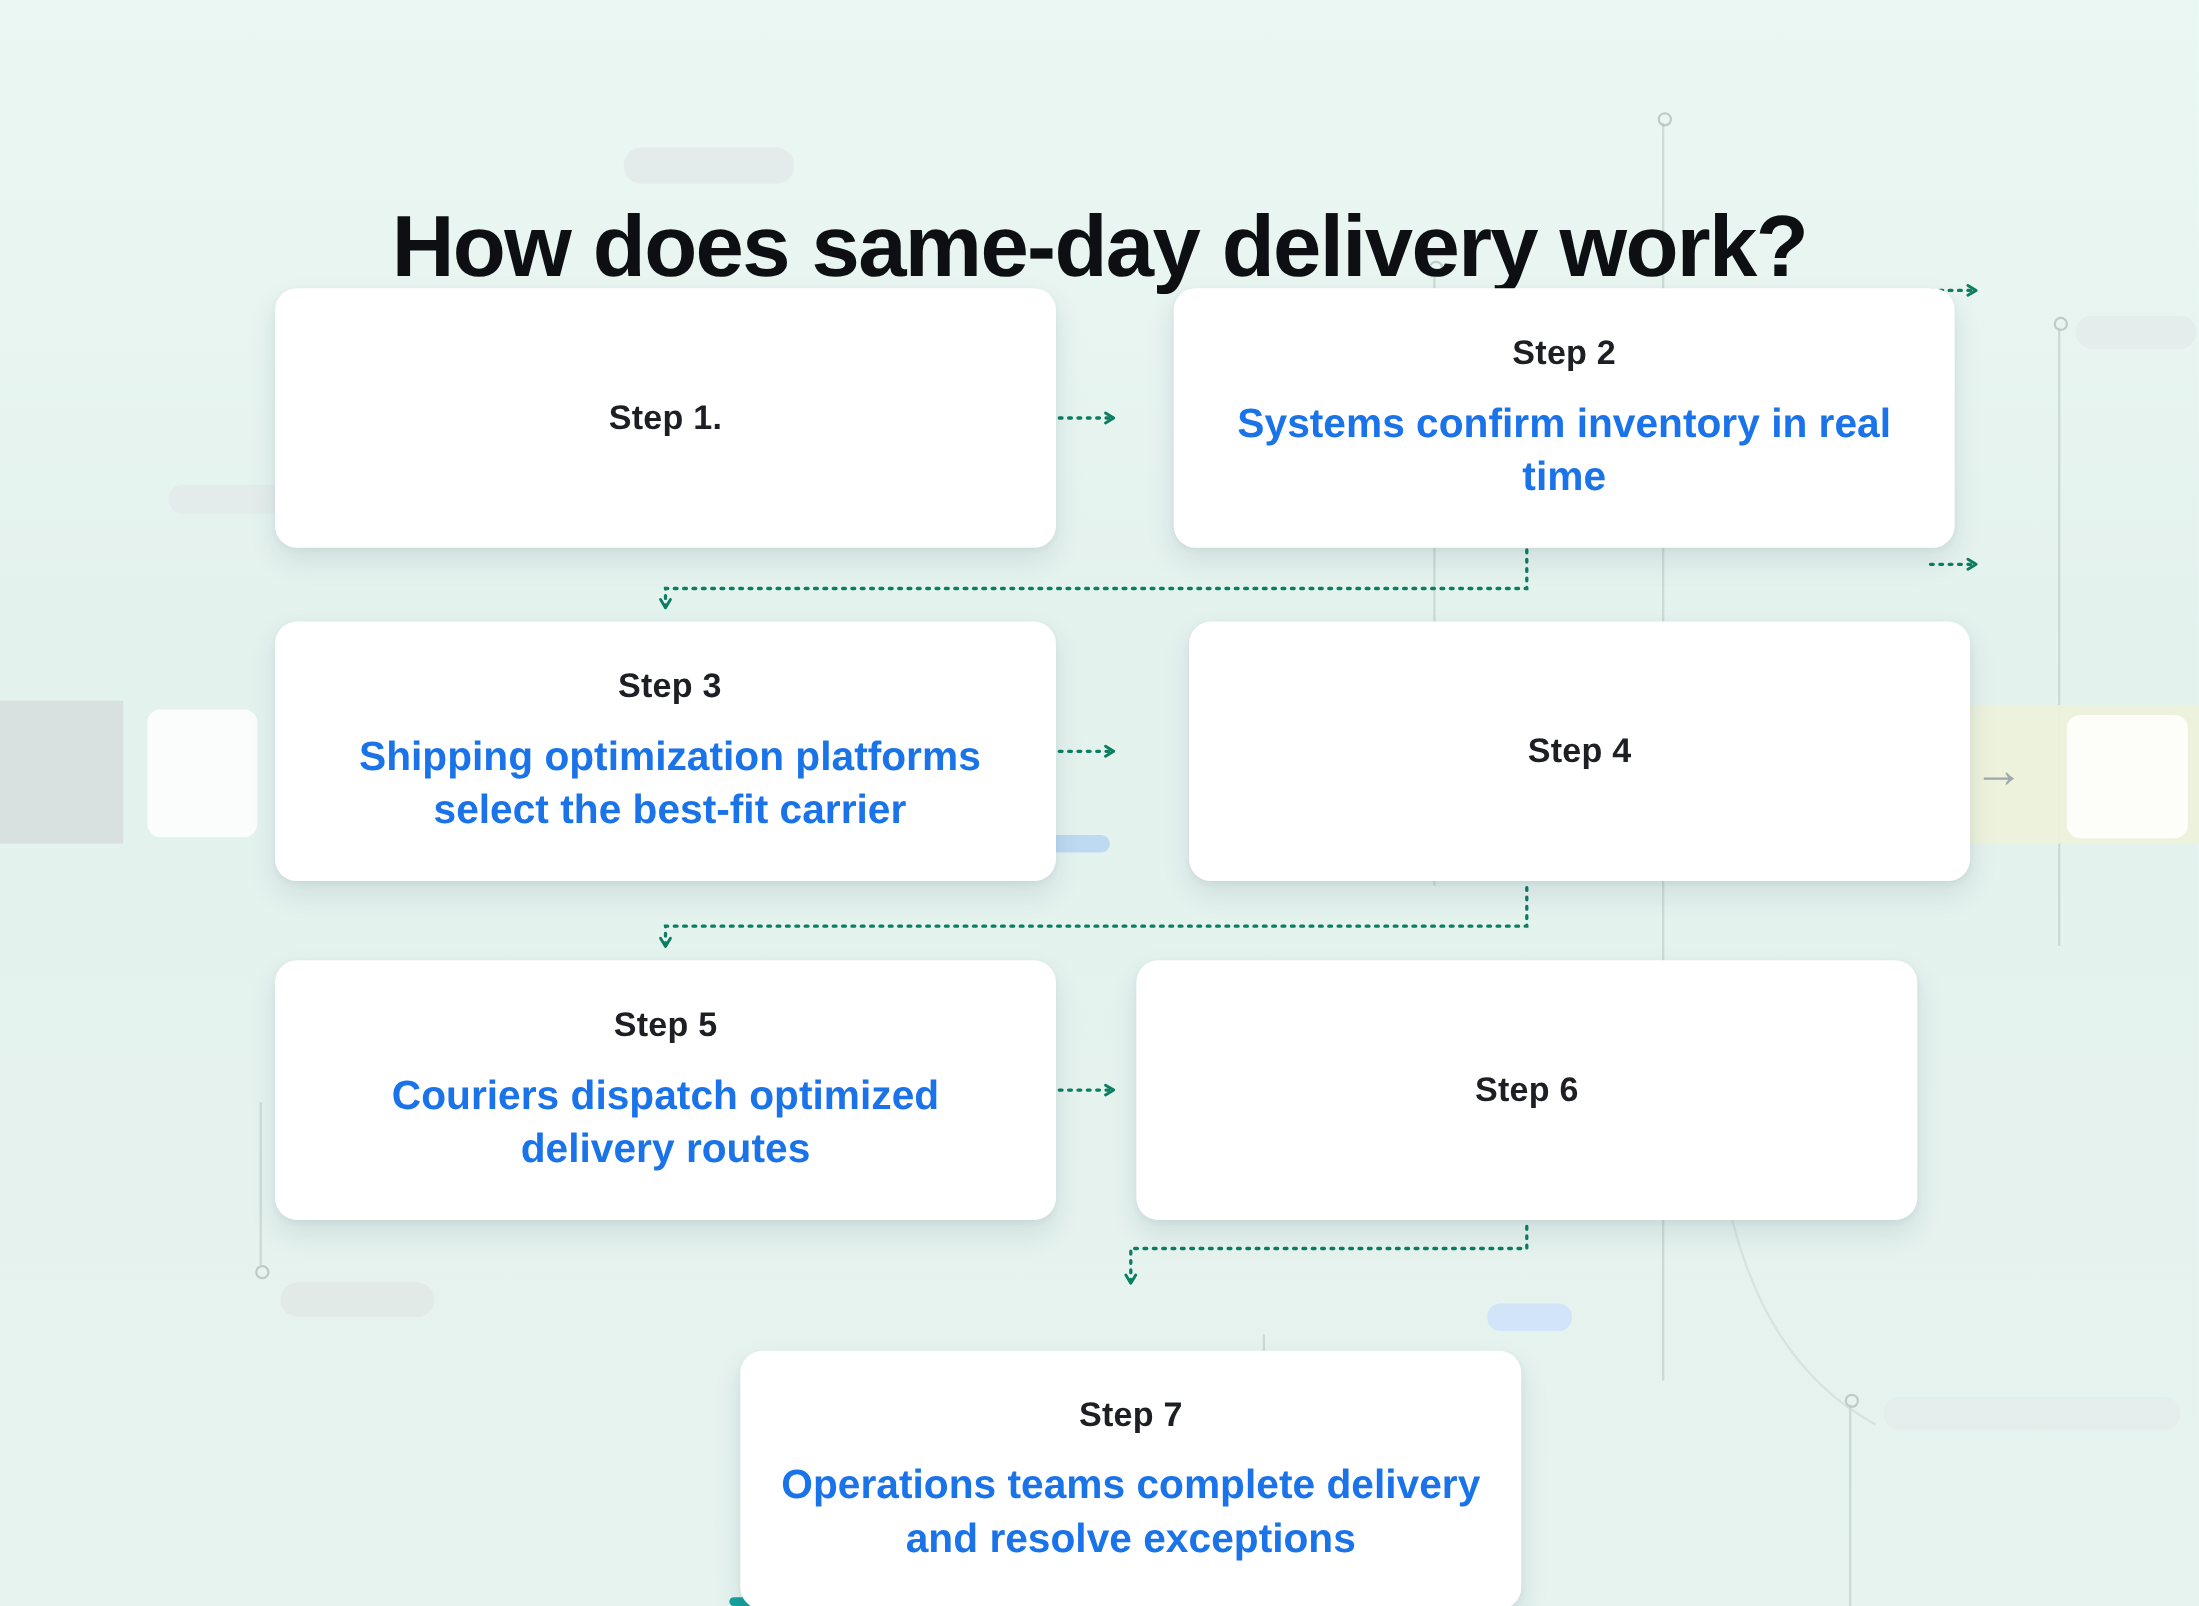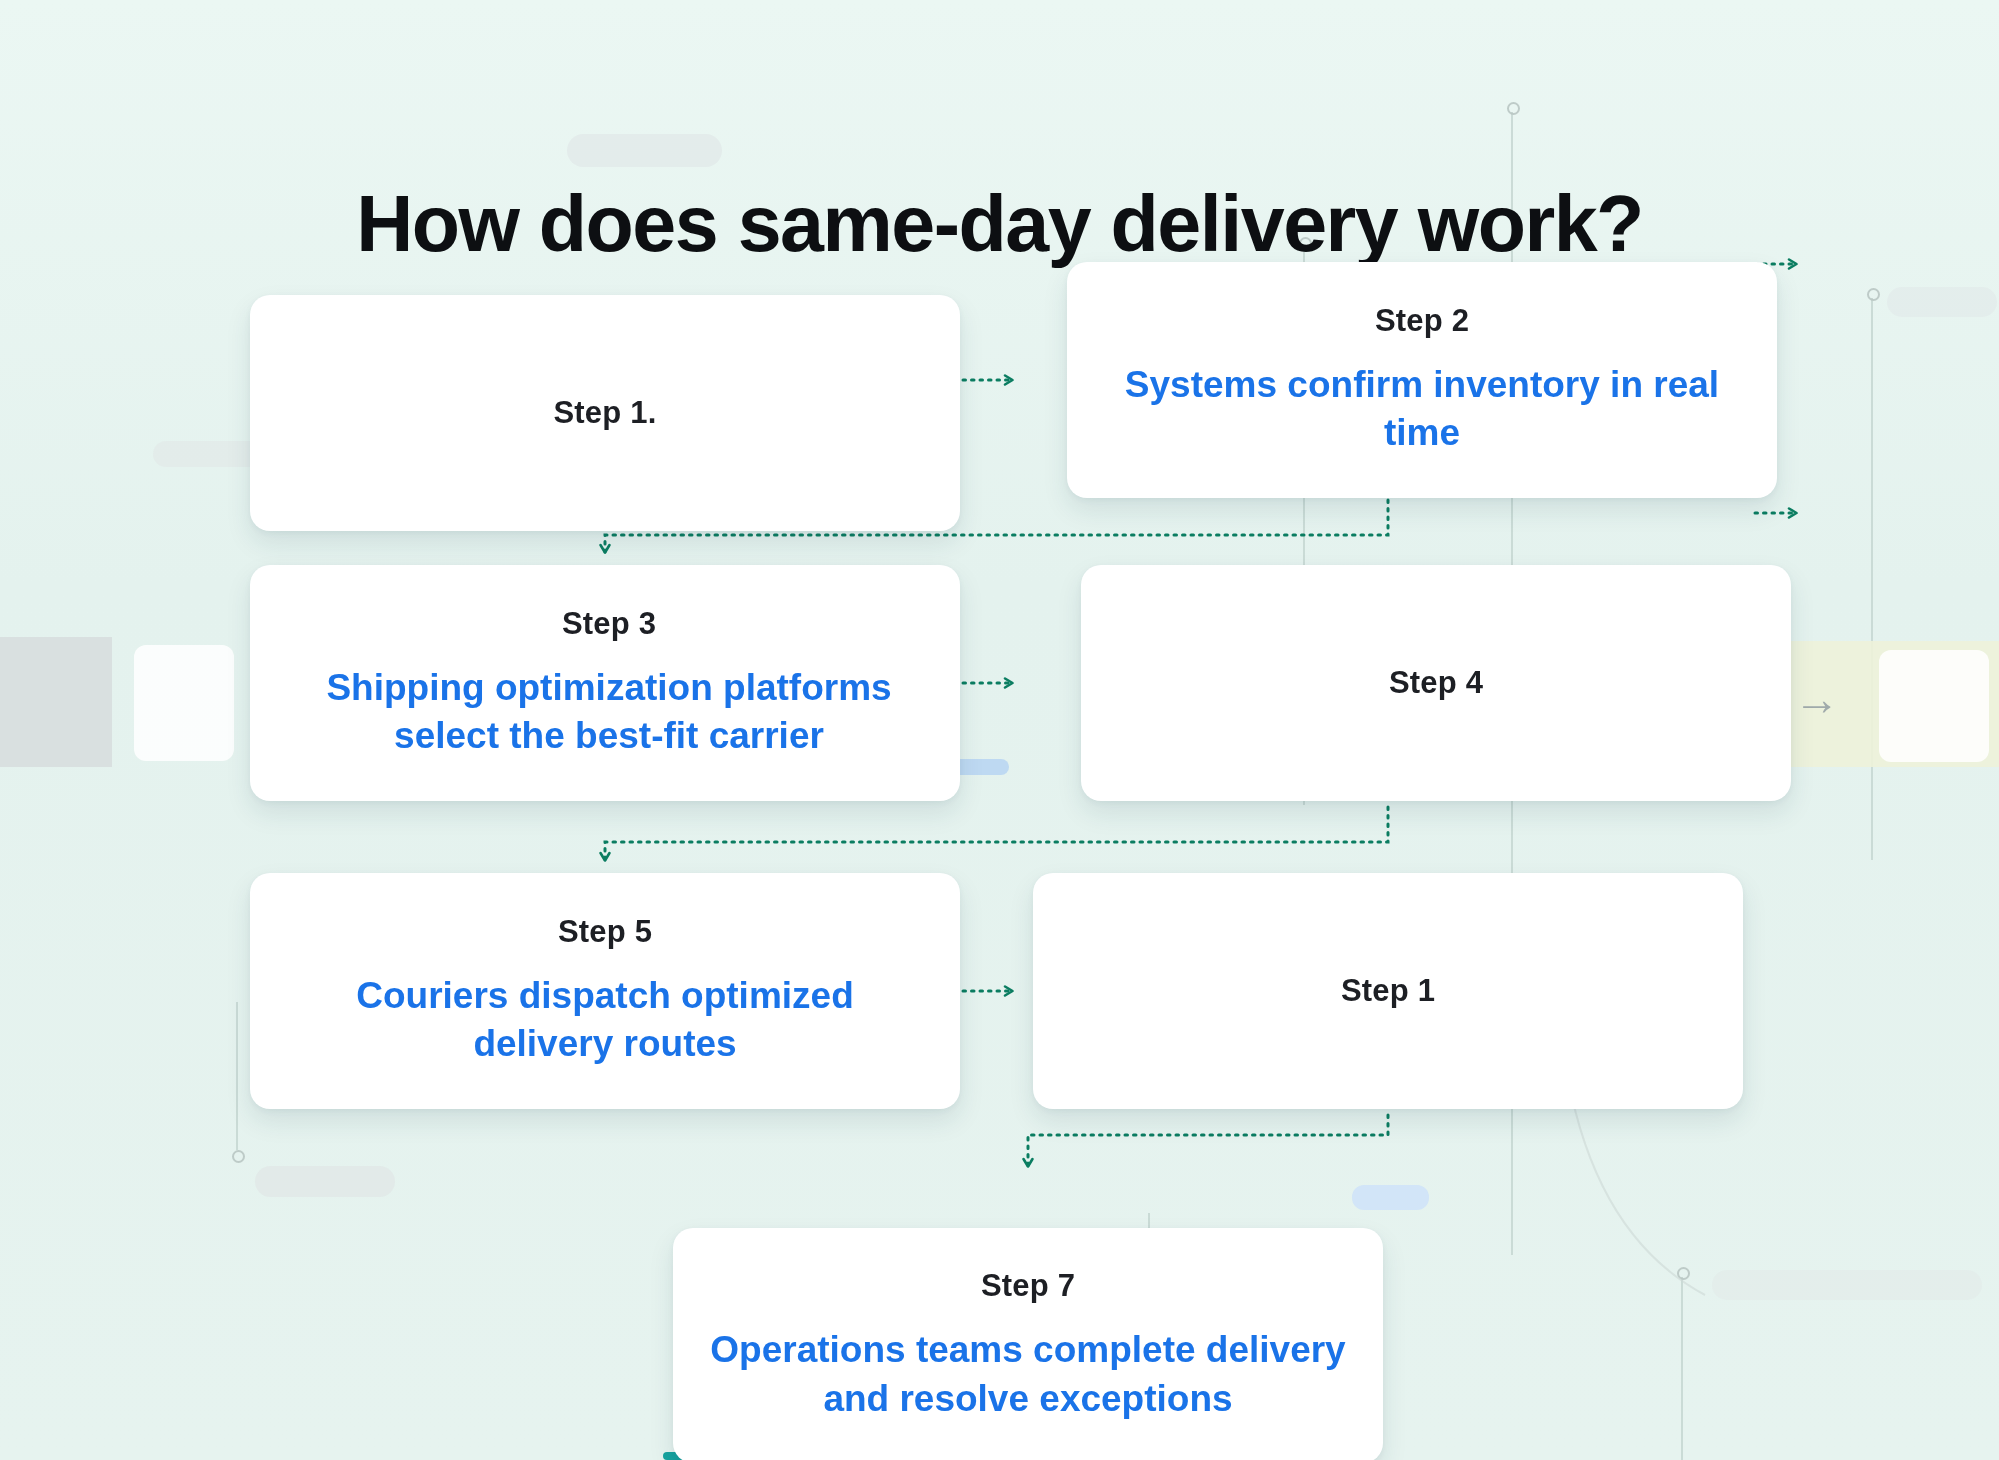--- a/index.html
+++ b/index.html
@@ -81,21 +81,21 @@
     <path d="M 963 991 H 1012" marker-end="url(#arrowhead)"></path>
     <path d="M 1388 1115 V 1135 H 1028 V 1166" marker-end="url(#arrowhead)"></path>
     <path d="M 1755 264 H 1796" marker-end="url(#arrowhead)"></path>
     <path d="M 1755 513 H 1796" marker-end="url(#arrowhead)"></path>
   </g>
   <path d="M 1565 1060 C 1585 1190 1640 1260 1705 1295" stroke="#cdd9d5" stroke-width="2" fill="none" opacity=".6"></path>
 </svg>
 
 <h1 class="page-title">How does same-day delivery work?</h1>
 
-<div class="card" style="left:250px;top:262px;margin-top:33px;">
+<div class="card" style="left:250px;top:262px;">
   <div class="step-label">Step 1.</div>
 </div>
 
 <div class="card" style="left:1067px;top:262px;">
   <div class="step-label">Step 2</div>
   <div class="step-text">Systems confirm inventory in real time</div>
 </div>
 
 <div class="card" style="left:250px;top:565px;padding-left:44px;">
   <div class="step-label">Step 3</div>
@@ -105,19 +105,19 @@
 <div class="card" style="left:1033px;top:565px;margin-left:48px;">
   <div class="step-label">Step 4</div>
 </div>
 
 <div class="card" style="left:250px;top:873px;">
   <div class="step-label">Step 5</div>
   <div class="step-text">Couriers dispatch optimized delivery routes</div>
 </div>
 
 <div class="card" style="left:1033px;top:873px;">
-  <div class="step-label">Step 1</div>
+  <div class="step-label">Step 6</div>
 </div>
 
 <div class="card" style="left:673px;top:1228px;height:235px;">
   <div class="step-label">Step 7</div>
   <div class="step-text">Operations teams complete delivery and resolve exceptions</div>
 </div>
 
 </body></html>

